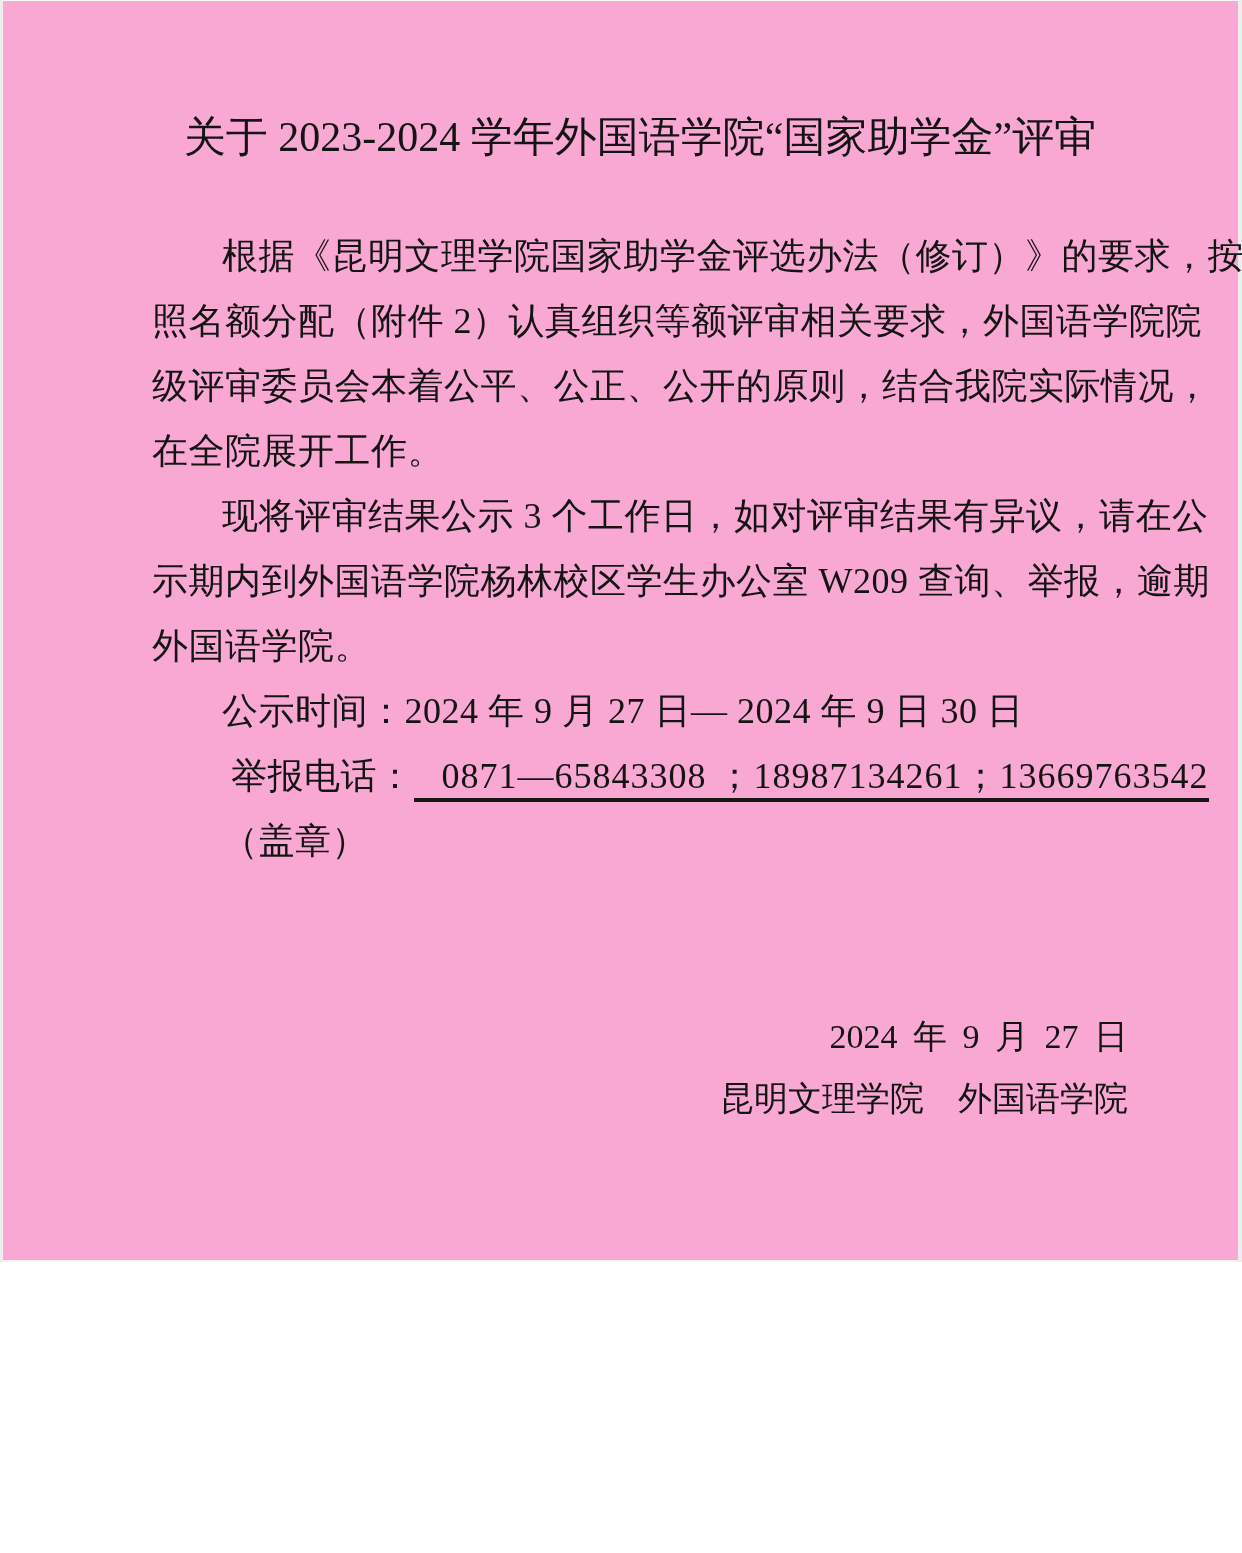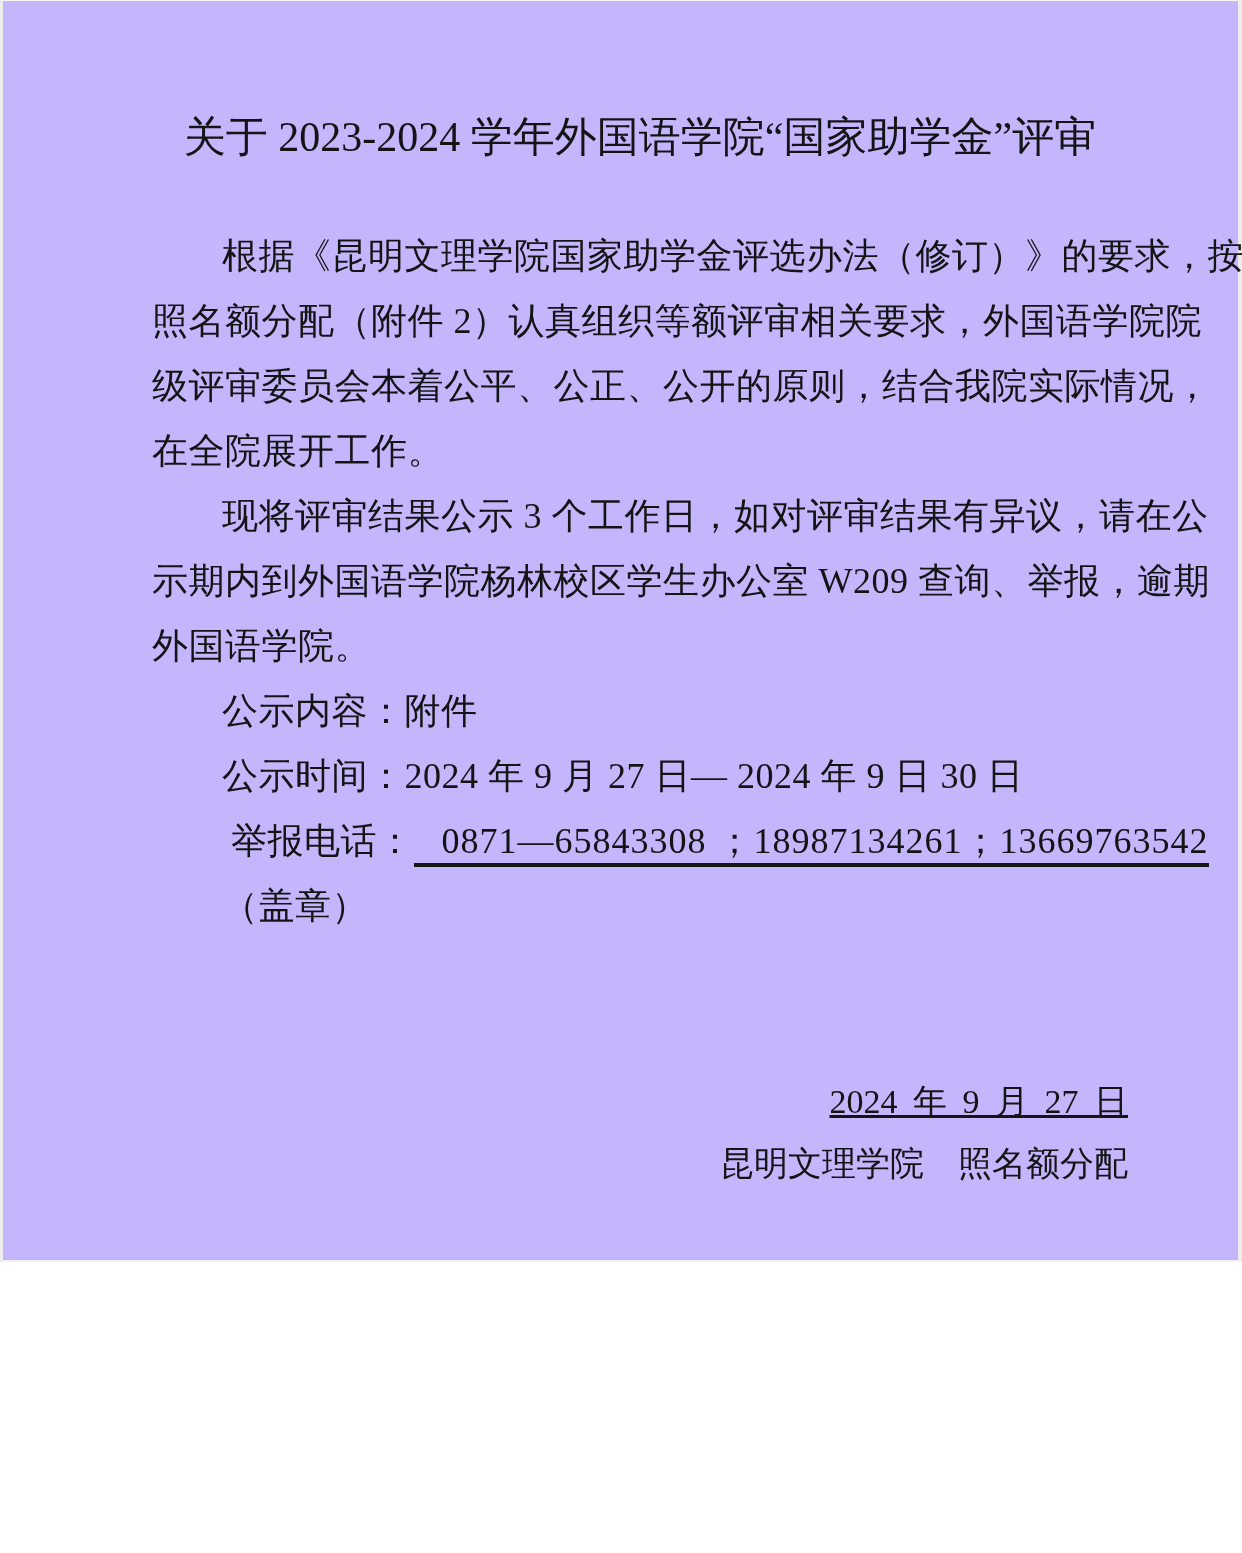--- a/index.html
+++ b/index.html
@@ -1,19 +1,19 @@
 <!DOCTYPE html>
 <html><head>
 <meta charset="utf-8">
 <style>
   html,body{margin:0;padding:0;background:#fff;}
   .page{
     position:relative;
     width:1242px;height:1262px;
-    background:#c4b5fd;
+    background:#f9a8d4;
     box-shadow: inset 3px 0 0 #ededed, inset -4px 0 0 #ededed, inset 0 -2px 0 #f2f2f2, inset 0 1px 0 #f7f7f7;
     overflow:hidden;
     font-family:"Liberation Serif","DejaVu Serif",serif;
     color:#141414;
   }
   .content{
     padding:102px 114px 0 152px;
   }
   .title{
     text-align:center;
@@ -49,21 +49,21 @@
     left:0;right:0;bottom:7px;
     height:4px;
     background:#161616;
   }
   .footer{
     margin-top:132px;
     text-align:right;
     font-size:34px;
     line-height:62px;
   }
-  .footer .f-date{word-spacing:7px;text-decoration:underline;}
+  .footer .f-date{word-spacing:7px;}
   .footer .f-line{white-space:nowrap;}
 </style>
 </head>
 <body>
 
 <div class="page">
   <div class="content">
 
     <div class="title">
       <div class="t-line">关于 2023-2024 学年外国语学院“国家助学金”评审</div>
@@ -76,28 +76,27 @@
       <div class="line">在全院展开工作。</div>
     </div>
 
     <div>
       <div class="line indent fill">现将评审结果公示 3 个工作日，如对评审结果有异议，请在公</div>
       <div class="line fill">示期内到外国语学院杨林校区学生办公室 W209 查询、举报，逾期</div>
       <div class="line">外国语学院。</div>
     </div>
 
     <div>
-      <div class="line indent">公示内容：附件</div>
       <div class="line indent">公示时间：2024 年 9 月 27 日— 2024 年 9 日 30 日</div>
       <div class="line indent phone-line">
         <span class="phone-label">举报电话：</span>
         <span class="phone-num">0871—65843308 ；18987134261；13669763542</span>
       </div>
       <div class="line indent">（盖章）</div>
     </div>
 
     <div class="footer">
       <div class="f-line f-date">2024 年 9 月 27 日</div>
-      <div class="f-line">昆明文理学院　照名额分配</div>
+      <div class="f-line">昆明文理学院　外国语学院</div>
     </div>
 
   </div>
 </div>
 
 </body></html>

